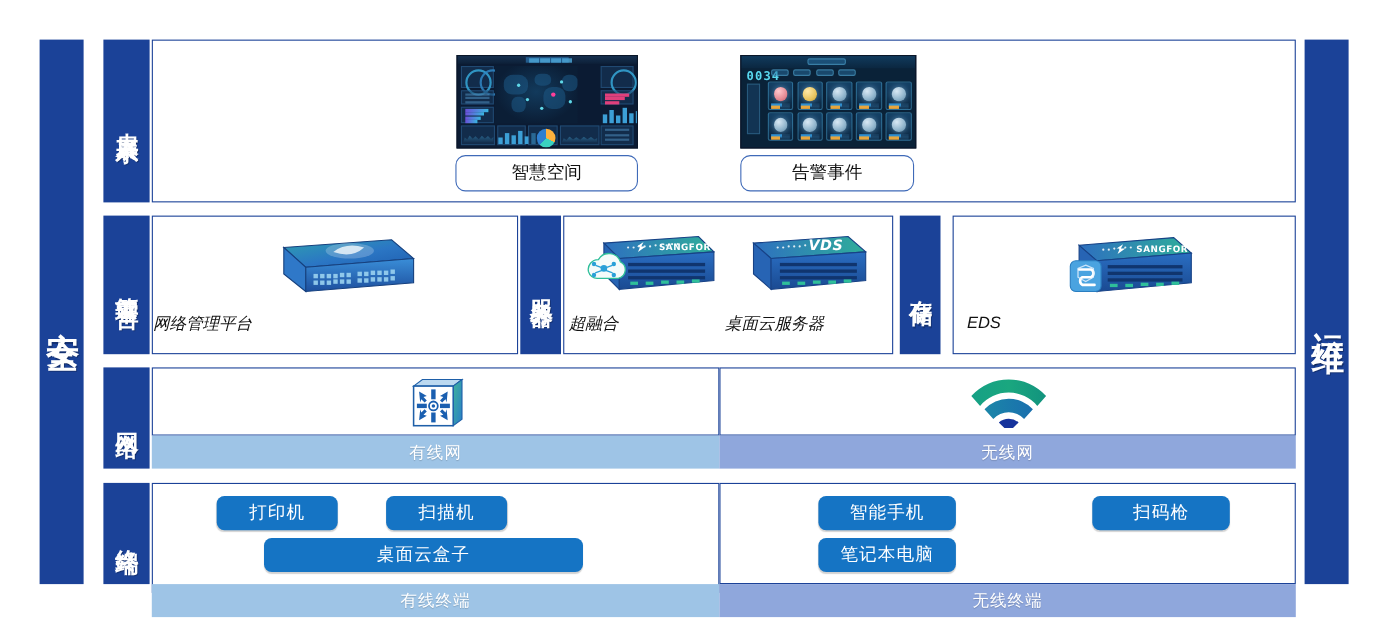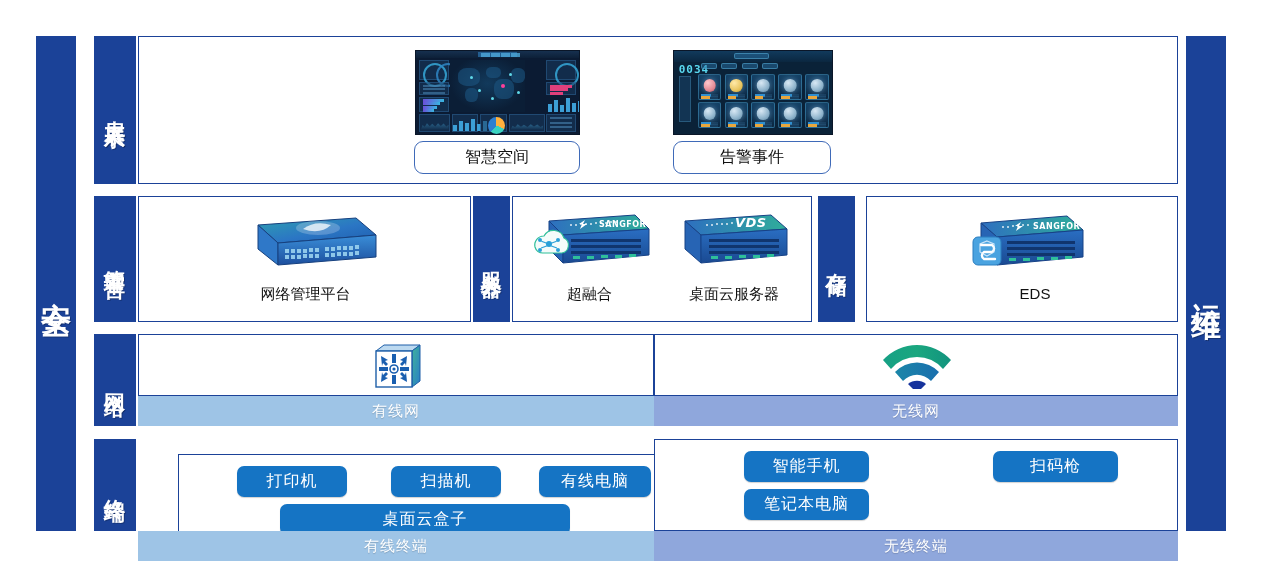--- a/index.html
+++ b/index.html
@@ -180,24 +180,24 @@
   }
   .alarm .orb.red  { background: radial-gradient(circle at 35% 30%, #ffc8cd, #e48b95 60%, #c05a68); }
   .alarm .orb.gold { background: radial-gradient(circle at 35% 30%, #ffe9a8, #e8c560 60%, #bf9a30); }
   .alarm .meter { position:absolute; left:10%; width:80%; height:3px; }
   .alarm .meter.blue { background: linear-gradient(90deg,#2f8fd0 60%, rgba(40,90,130,.4) 0); }
   .alarm .meter.amber{ background: linear-gradient(90deg,#e8a63c 50%, rgba(40,90,130,.4) 0); }
 
   
   .dev-caption {
     position: absolute;
-    text-align: center;
     font-size: 15px;
     color: #111111;
     white-space: nowrap;
+    font-style: italic;
   }
 
   
   .pill {
     position: absolute;
     background: #1574C4;
     border-radius: 7px;
     color: #ffffff;
     display: flex;
     align-items: center;
@@ -631,29 +631,26 @@
     </div>
   </div>
   <div class="band wireless" style="left:654px; top:396px; width:524px; height:30px;">
     <span>无线网</span>
   </div>
 
   <div class="row-label" style="left:94px; top:439px; width:42px; height:92px;">
     <span class="vtext">终端</span>
   </div>
 
-  <div class="panel" style="left:138px; top:454px; width:516px; height:100px;margin-left:40px;">
+  <div class="panel" style="left:138px; top:439px; width:516px; height:100px;">
     <div class="pill" style="left:58px; top:11px; width:110px; height:31px;">
       <span>打印机</span>
     </div>
     <div class="pill" style="left:212px; top:11px; width:110px; height:31px;">
       <span>扫描机</span>
-    </div>
-    <div class="pill" style="left:360px; top:11px; width:112px; height:31px;">
-      <span>有线电脑</span>
     </div>
     <div class="pill" style="left:101px; top:49px; width:290px; height:31px;">
       <span>桌面云盒子</span>
     </div>
   </div>
   <div class="band wired" style="left:138px; top:531px; width:516px; height:30px;">
     <span>有线终端</span>
   </div>
 
   <div class="panel" style="left:654px; top:439px; width:524px; height:92px;">

